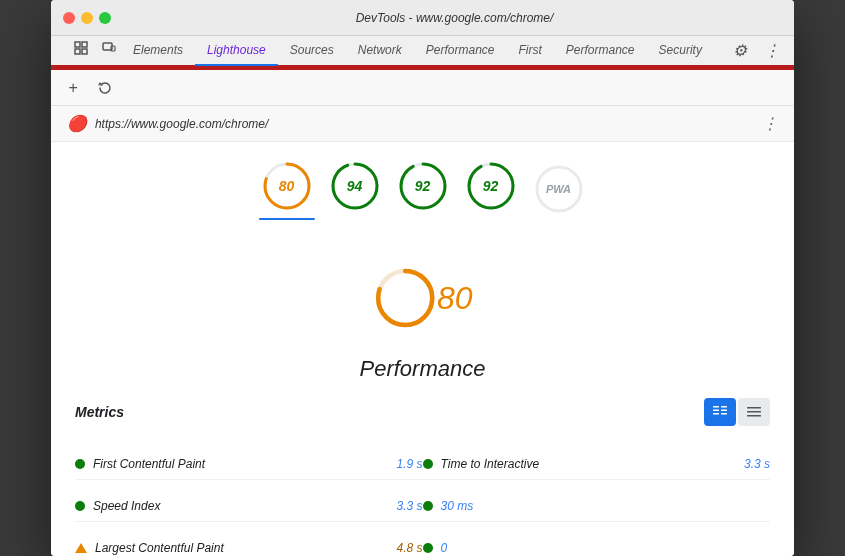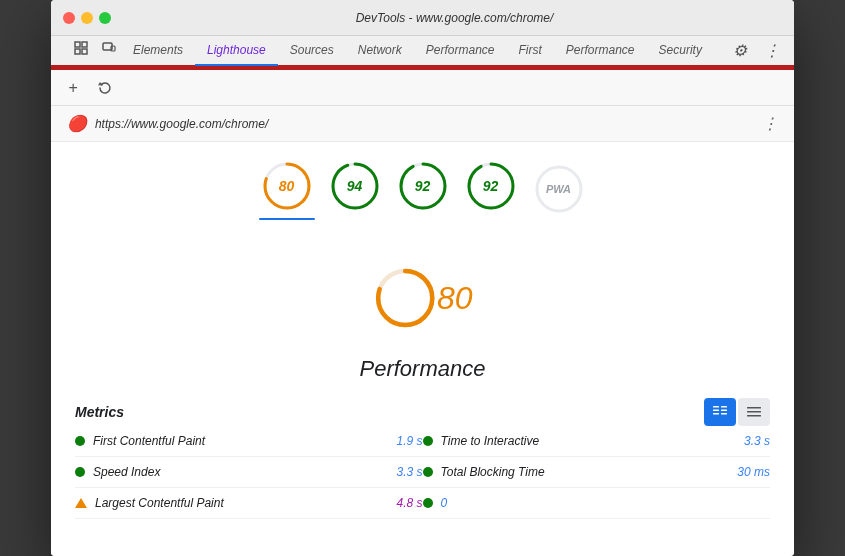--- a/index.html
+++ b/index.html
@@ -223,21 +223,21 @@
       margin-top: 8px;
     }
     
     .metrics-section {
       padding: 0 24px 16px;
       flex-shrink: 0;
     }
     .metrics-header {
       display: flex;
       align-items: center;
-      margin-bottom: 0;
+      margin-bottom: 12px;
     }
     .metrics-title {
       font-size: 14px;
       font-weight: 600;
       color: #202124;
       flex: 1;
     }
     .metrics-toggle {
       display: flex;
       gap: 2px;
@@ -264,20 +264,21 @@
       display: grid;
       grid-template-columns: 1fr 1fr;
       gap: 0;
     }
     .metric-row {
       display: flex;
       align-items: center;
       padding: 8px 0;
       gap: 8px;
       border-bottom: 1px solid #f0f0f0;
+      margin-top: 11px;
     }
     .metric-dot {
       width: 10px;
       height: 10px;
       border-radius: 50%;
       flex-shrink: 0;
     }
     .metric-triangle {
       width: 0;
       height: 0;
@@ -289,21 +290,21 @@
     .metric-name {
       font-size: 12px;
       color: #202124;
       flex: 1;
     }
     .metric-value {
       font-size: 12px;
       font-weight: 500;
     }
     .green-val { color: #3b82f6; }
-    .orange-val { color: #a21caf; }
+    .orange-val { color: #a16207; }
     
     .footer-note {
       padding: 8px 24px 16px;
       font-size: 11px;
       color: #555;
       line-height: 1.5;
     }
     
     .circle-track { fill: none; stroke: #e8eaed; stroke-width: 3; }
     .circle-fill { fill: none; stroke-width: 3; stroke-linecap: round; }
@@ -489,21 +490,20 @@
         </div>
 
         <div class="metric-row">
           <div class="metric-dot" style="background:#0a7d0a;"></div>
           <span class="metric-name">Speed Index</span>
           <span class="metric-value green-val">3.3 s</span>
         </div>
 
         <div class="metric-row">
           <div class="metric-dot" style="background:#0a7d0a;"></div>
-          <span class="metric-name">Total Blocking Time</span>
           <span class="metric-value green-val">30 ms</span>
         </div>
 
         <div class="metric-row">
           <div class="metric-triangle"></div>
           <span class="metric-name">Largest Contentful Paint</span>
           <span class="metric-value orange-val">4.8 s</span>
         </div>
 
         <div class="metric-row">

